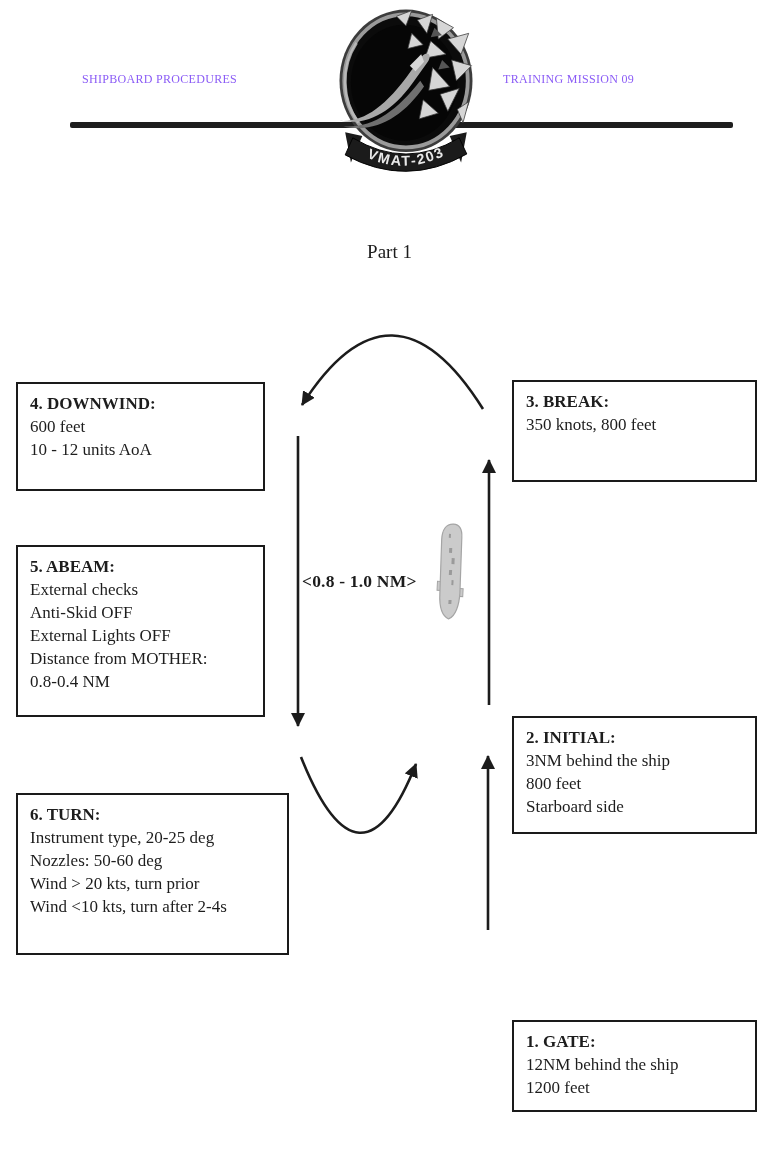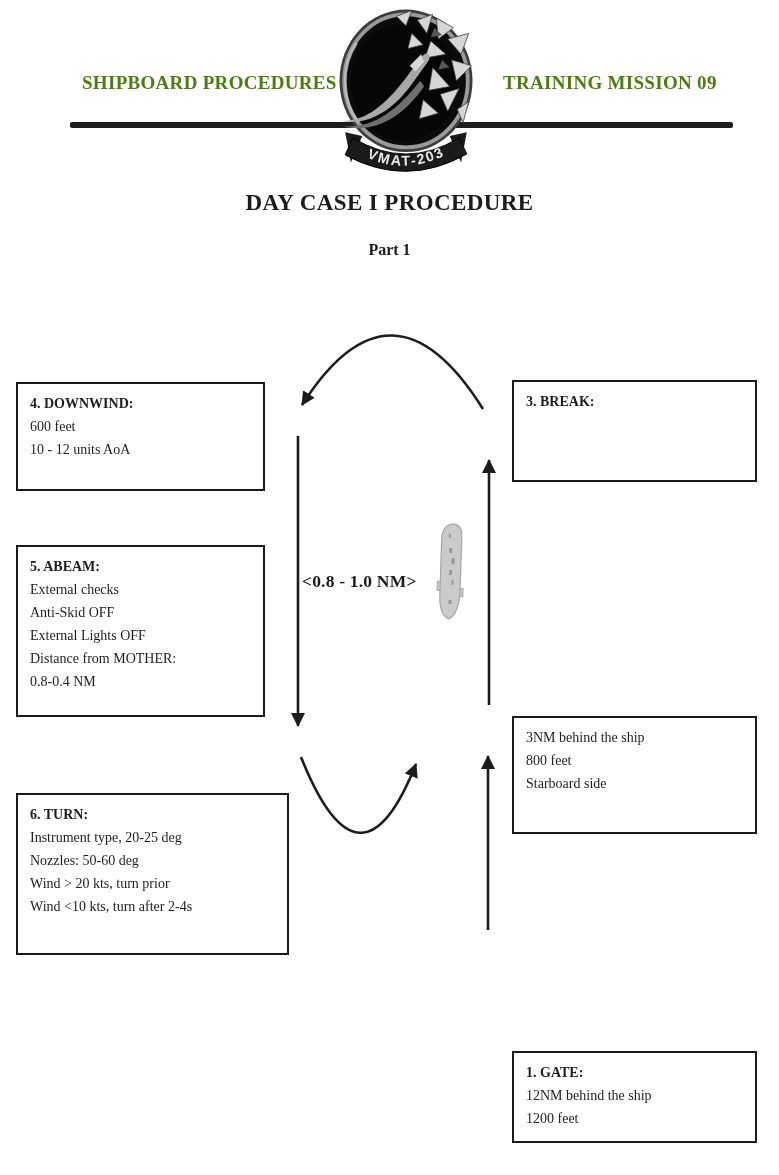--- a/index.html
+++ b/index.html
@@ -7,25 +7,25 @@
     position:relative;
     width:779px;height:1175px;
     background:#ffffff;
     font-family:"Liberation Serif", serif;
     color:#1d1d1d;
     overflow:hidden;
   }
   
   .hdr-label{
     position:absolute;
-    font-weight:bold;
-    font-size:19px;
+    font-weight:normal;
+    font-size:12px;
     letter-spacing:.3px;
     white-space:nowrap;
-    color:#4d7c0f;
+    color:#8b5cf6;
   }
   .hdr-left{left:82px;top:72px;}
   .hdr-right{left:503px;top:72px;}
   .hdr-rule{
     position:absolute;
     left:70px;top:122px;
     width:663px;height:6px;
     background:#1e1e1e;
     border-radius:2px;
     z-index:1;
@@ -43,42 +43,42 @@
     text-align:center;
     font-size:23px;
     font-weight:bold;
     letter-spacing:.4px;
     color:#1c1c1c;
   }
   .doc-subtitle{
     position:absolute;
     left:0;right:0;top:241px;
     text-align:center;
-    font-size:16px;
-    font-weight:bold;
+    font-size:19px;
+    font-weight:normal;
     color:#1c1c1c;
   }
   
   .box{
     position:absolute;
     border:2px solid #1a1a1a;
     background:#ffffff;
     padding:8px 12px;
-    font-size:14px;
+    font-size:17px;
     line-height:23px;
     box-sizing:border-box;
     z-index:3;
   }
   .box .box-title{font-weight:bold;}
   .box-downwind{left:16px;  top:382px; width:249px; height:109px;}
   .box-break   {left:512px; top:380px; width:245px; height:102px;}
   .box-abeam   {left:16px;  top:545px; width:249px; height:172px;}
   .box-initial {left:512px; top:716px; width:245px; height:118px;}
   .box-turn    {left:16px;  top:793px; width:273px; height:162px;}
-  .box-gate    {left:512px; top:1051px;width:245px; height:92px;}
+  .box-gate    {left:512px; top:1020px;width:245px; height:92px;}
   
   .pattern-svg{
     position:absolute;left:0;top:0;width:779px;height:1175px;
     z-index:2;pointer-events:none;
   }
   .distance-label{
     position:absolute;
     left:302px;top:559px;
     font-size:17.5px;
     font-weight:bold;
@@ -133,21 +133,20 @@
       <path d="M 24 138 Q 80 172 136 138 L 144 155 Q 80 191 16 156 Z" fill="#1b1b1b" stroke="#000000" stroke-width="1"></path>
       <defs>
         <path id="banner-path" d="M 26 152 Q 80 184 134 149"></path>
       </defs>
       <text font-family="Liberation Sans, sans-serif" font-size="15" font-weight="bold" fill="#e8e8e8" letter-spacing="2">
         <textPath href="#banner-path" startOffset="50%" text-anchor="middle">VMAT-203</textPath>
       </text>
     </svg>
   </div>
 
-  <div class="doc-title">DAY CASE I PROCEDURE</div>
   <div class="doc-subtitle">Part 1</div>
 
   <svg class="pattern-svg" viewBox="0 0 779 1175">
     <defs>
       <marker id="arrow" markerUnits="userSpaceOnUse" markerWidth="18" markerHeight="16" refX="13" refY="7" orient="auto">
         <path d="M0,0 L14,7 L0,14 Z" fill="#1c1c1c"></path>
       </marker>
     </defs>
     <g fill="none" stroke="#1c1c1c" stroke-width="2.6">
       <path d="M 483 409 Q 392 264 302 405" marker-end="url(#arrow)"></path>
@@ -175,32 +174,34 @@
   <div class="distance-label">&lt;0.8 - 1.0 NM&gt;</div>
 
   <div class="box box-downwind">
     <div class="box-title">4. DOWNWIND:</div>
     <div>600 feet</div>
     <div>10 - 12 units AoA</div>
   </div>
 
   <div class="box box-break">
     <div class="box-title">3. BREAK:</div>
+    <div>350 knots, 800 feet</div>
   </div>
 
   <div class="box box-abeam">
     <div class="box-title">5. ABEAM:</div>
     <div>External checks</div>
     <div>Anti-Skid OFF</div>
     <div>External Lights OFF</div>
     <div>Distance from MOTHER:</div>
     <div>0.8-0.4 NM</div>
   </div>
 
   <div class="box box-initial">
+    <div class="box-title">2. INITIAL:</div>
     <div>3NM behind the ship</div>
     <div>800 feet</div>
     <div>Starboard side</div>
   </div>
 
   <div class="box box-turn">
     <div class="box-title">6. TURN:</div>
     <div>Instrument type, 20-25 deg</div>
     <div>Nozzles: 50-60 deg</div>
     <div>Wind &gt; 20 kts, turn prior</div>

